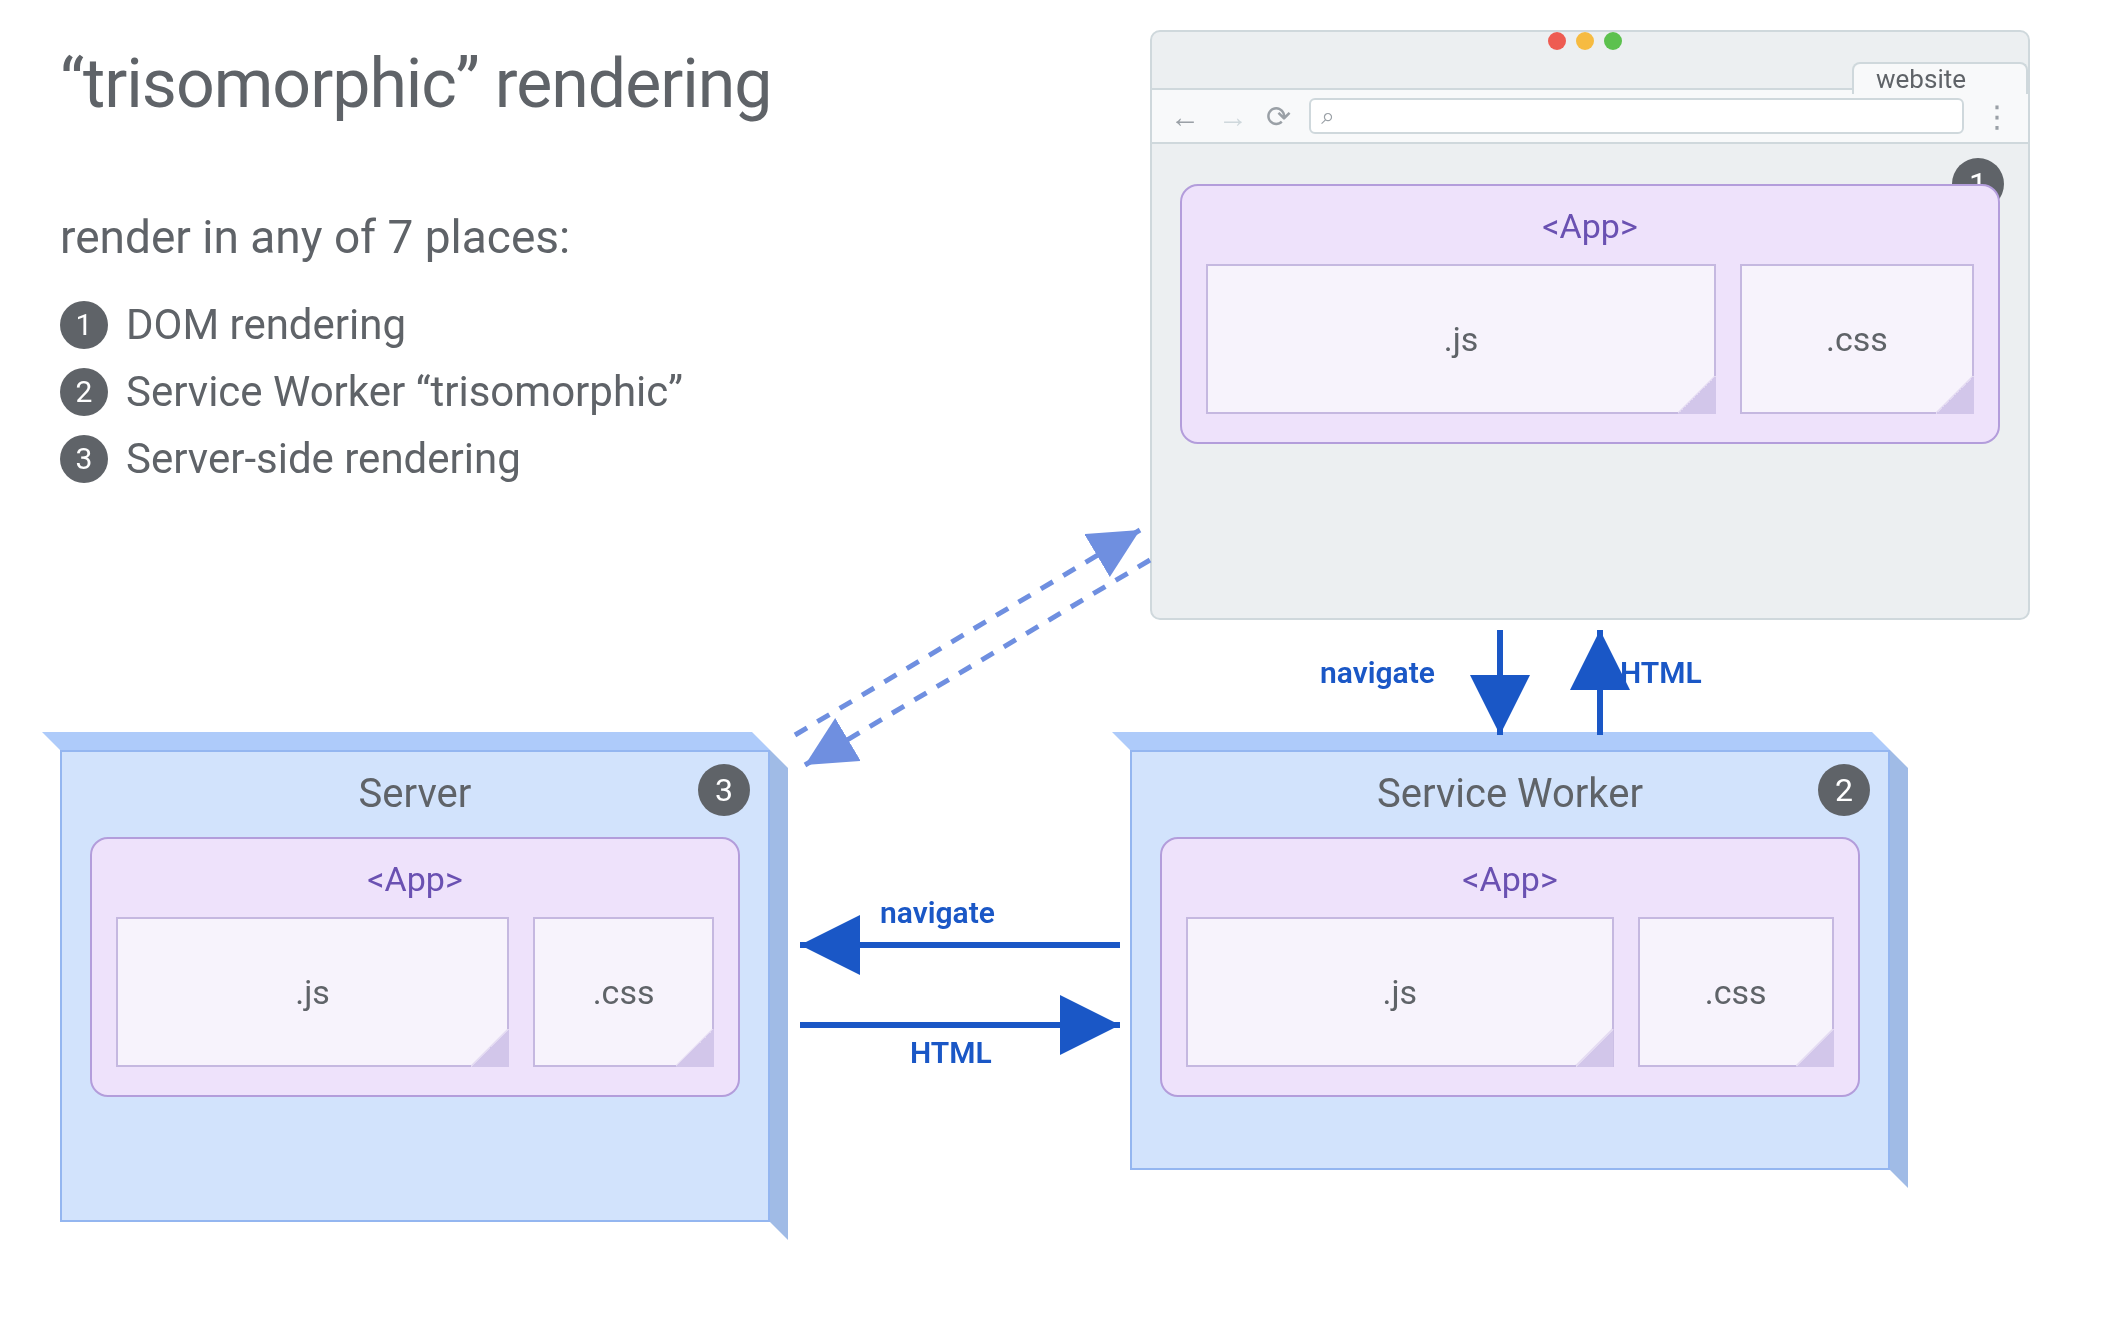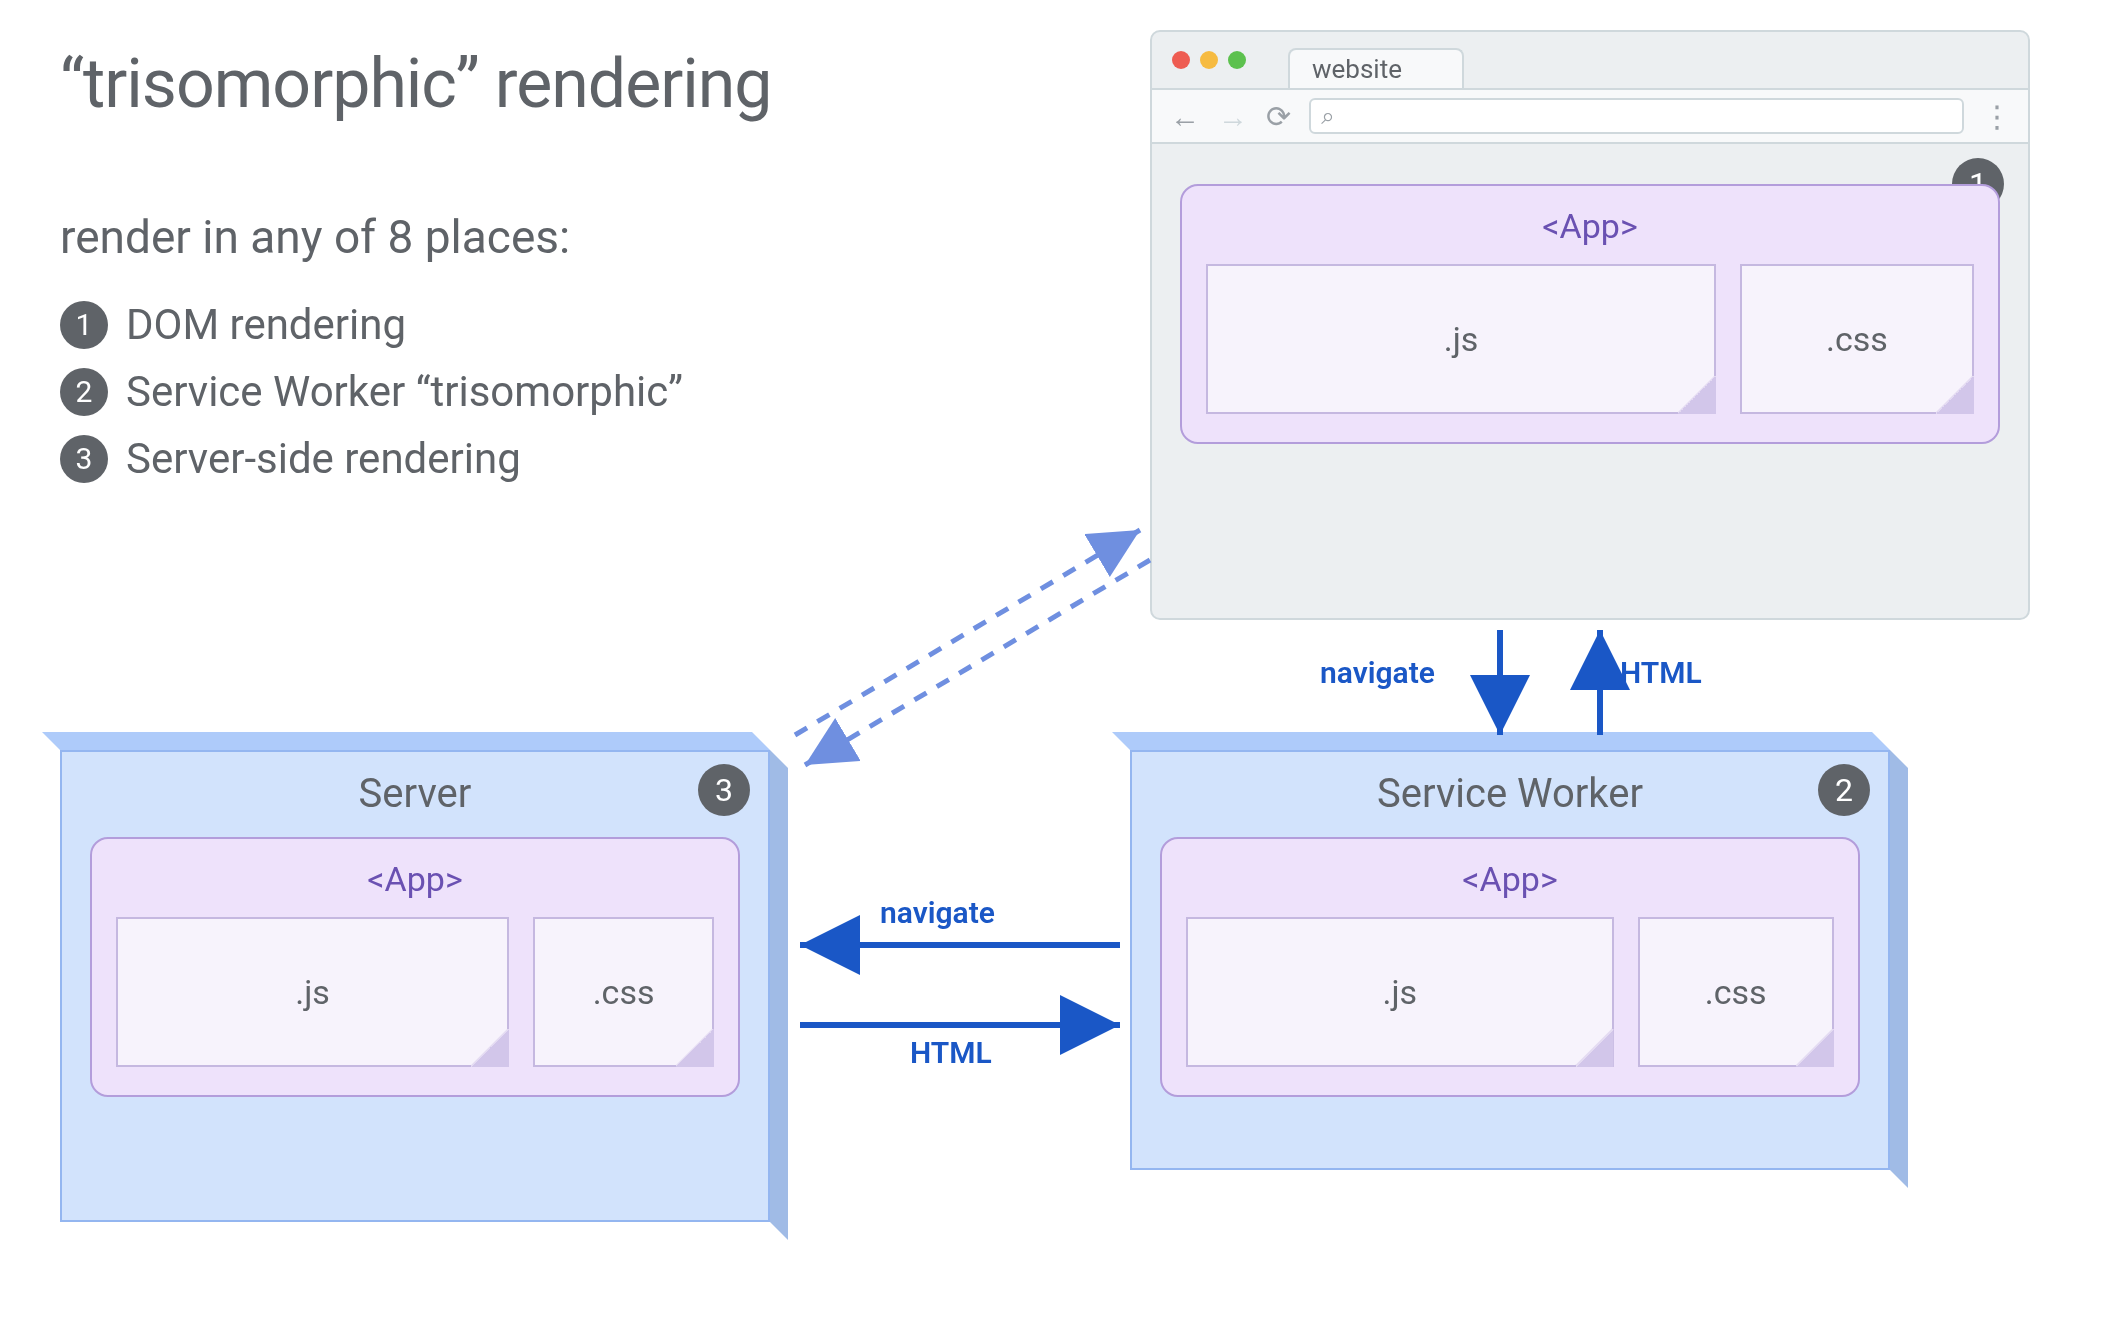--- a/index.html
+++ b/index.html
@@ -155,20 +155,21 @@
     background: #eceff1;
     border: 2px solid #cfd8dc;
     border-radius: 10px;
   }
   .browser .tabbar {
     height: 56px;
     display: flex;
     align-items: flex-end;
     padding-left: 20px;
     gap: 12px;
+    flex-direction: column;
   }
   .traffic {
     display: flex; gap: 10px;
     align-self: center;
     margin-right: 30px;
   }
   .traffic span {
     width: 18px; height: 18px; border-radius: 50%;
   }
   .tab {
@@ -229,21 +230,21 @@
     position: absolute;
     font-size: 30px;
     font-weight: 600;
     color: #1a57c6;
   }
 </style>
 </head>
 <body>
 
 <div class="title">“trisomorphic” rendering</div>
-<div class="subtitle">render in any of 8 places:</div>
+<div class="subtitle">render in any of 7 places:</div>
 <div class="list">
   <div class="list-item">
     <div class="badge">1</div>
     <span>DOM rendering</span>
   </div>
   <div class="list-item">
     <div class="badge">2</div>
     <span>Service Worker “trisomorphic”</span>
   </div>
   <div class="list-item">

